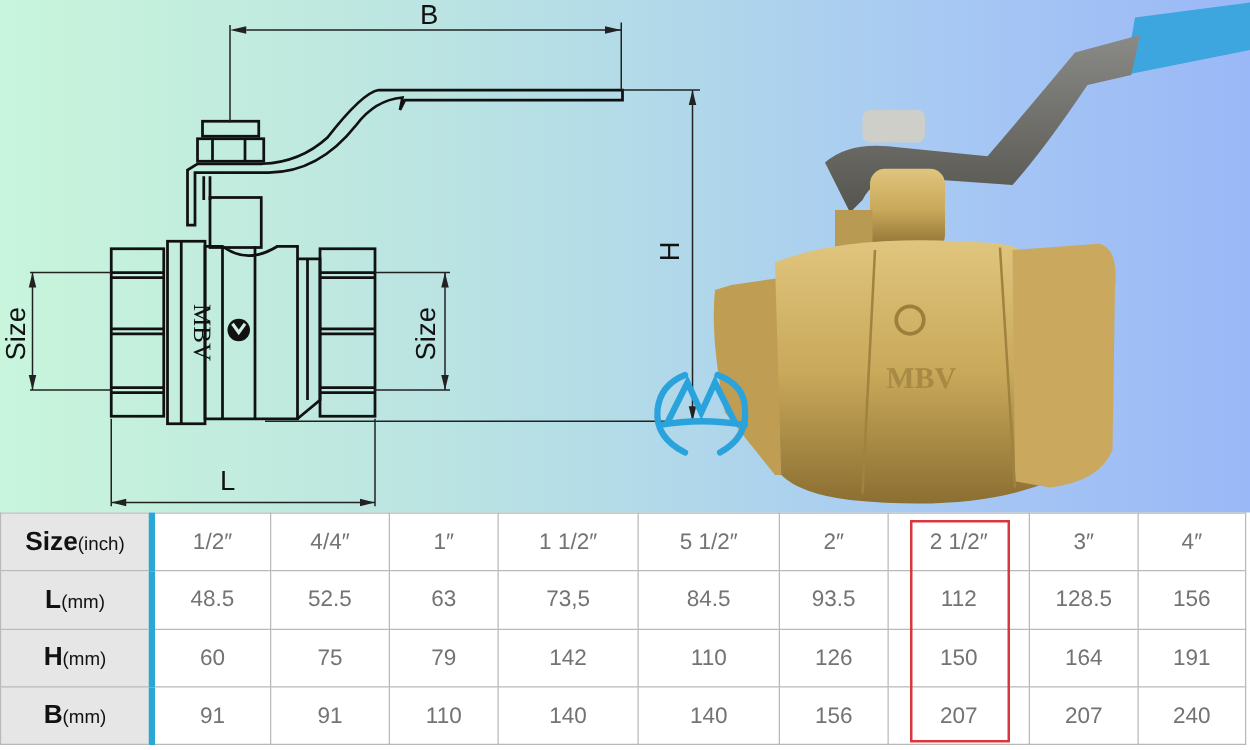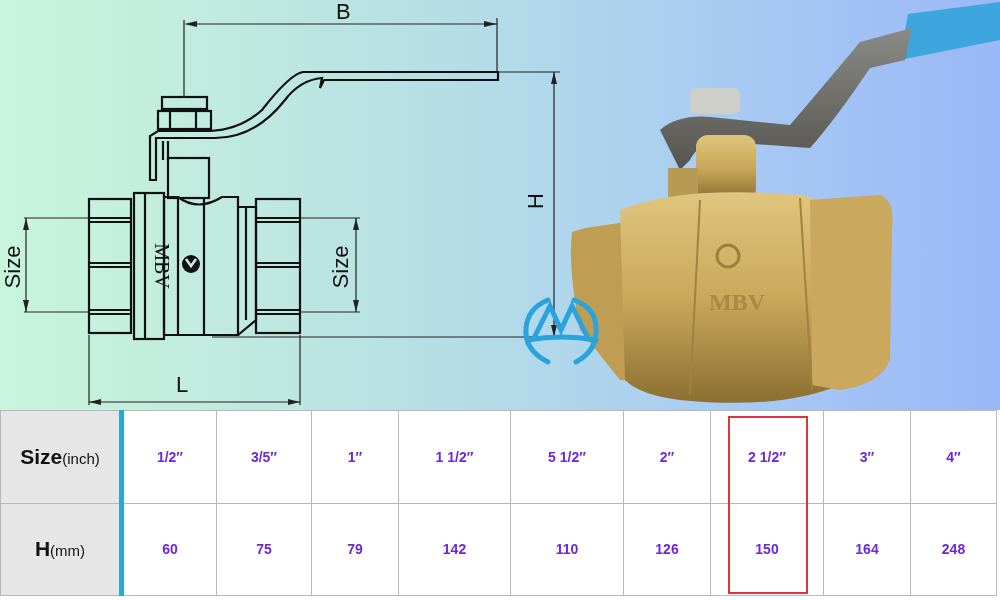--- a/index.html
+++ b/index.html
@@ -5,21 +5,21 @@
   html, body { margin:0; padding:0; }
   body { width:1000px; height:600px; overflow:hidden; position:relative;
          font-family: "Liberation Sans", "DejaVu Sans", sans-serif; background:#ffffff; }
   .top { position:absolute; left:0; top:0; width:1000px; height:410px;
          background: linear-gradient(90deg, #c8f5dc 0%, #bfe9df 25%, #b3dbe8 50%, #a7c9f3 75%, #9ab8f7 100%); overflow:hidden; }
   .diagram { position:absolute; left:0; top:0; width:560px; height:410px; }
   .photo { position:absolute; left:540px; top:0; width:460px; height:410px; }
   .lbl { position:absolute; font-size:22px; color:#111; }
   table.spec { position:absolute; left:0; top:410px; width:996px; height:186px; border-collapse:collapse;
                table-layout:fixed; }
-  table.spec td { border:1px solid #b9b9b9; text-align:center; font-size:14px; color:#6d28d9; padding:0; height:37px;font-weight:bold; }
+  table.spec td { border:1px solid #b9b9b9; text-align:center; font-size:18px; color:#737373; padding:0; height:37px; }
   table.spec td.hdr { background:#e6e6e6; font-weight:bold; font-size:21px; color:#111; border-right:5px solid #2aa7d6;margin-top:20px; }
   table.spec td.hdr span.unit { font-weight:normal; font-size:15px; }
   .hl { position:absolute; left:728px; top:416px; width:80px; height:178px; border:2px solid #d9363e; box-sizing:border-box; pointer-events:none; }
 </style>
 </head>
 <body>
 
 <div class="top">
 
   <svg class="diagram" viewBox="0 0 560 410" width="560" height="410">
@@ -164,36 +164,60 @@
       <col style="width:113px">
       <col style="width:87px">
       <col style="width:113px">
     <col style="width:87px">
       <col style="width:86px">
   </colgroup>
   <tbody>
       <tr>
     <td class="hdr"><span>Size</span><span class="unit">(inch)</span></td>
     <td>1/2″</td>
-    <td>3/5″</td>
+    <td>4/4″</td>
     <td>1″</td>
     <td>1 1/2″</td>
     <td>5 1/2″</td>
     <td>2″</td>
     <td>2 1/2″</td>
     <td>3″</td>
     <td>4″</td>
+  </tr>
+  <tr>
+    <td class="hdr"><span>L</span><span class="unit">(mm)</span></td>
+    <td>48.5</td>
+    <td>52.5</td>
+    <td>63</td>
+    <td>73,5</td>
+    <td>84.5</td>
+    <td>93.5</td>
+    <td>112</td>
+    <td>128.5</td>
+    <td>156</td>
   </tr>
   <tr>
     <td class="hdr"><span>H</span><span class="unit">(mm)</span></td>
     <td>60</td>
     <td>75</td>
     <td>79</td>
     <td>142</td>
     <td>110</td>
     <td>126</td>
     <td>150</td>
     <td>164</td>
-    <td>248</td>
+    <td>191</td>
+  </tr>
+  <tr>
+    <td class="hdr"><span>B</span><span class="unit">(mm)</span></td>
+    <td>91</td>
+    <td>91</td>
+    <td>110</td>
+    <td>140</td>
+    <td>140</td>
+    <td>156</td>
+    <td>207</td>
+    <td>207</td>
+    <td>240</td>
   </tr>
 </tbody>
   </table>
 <div class="hl"></div>
 
 </body></html>

